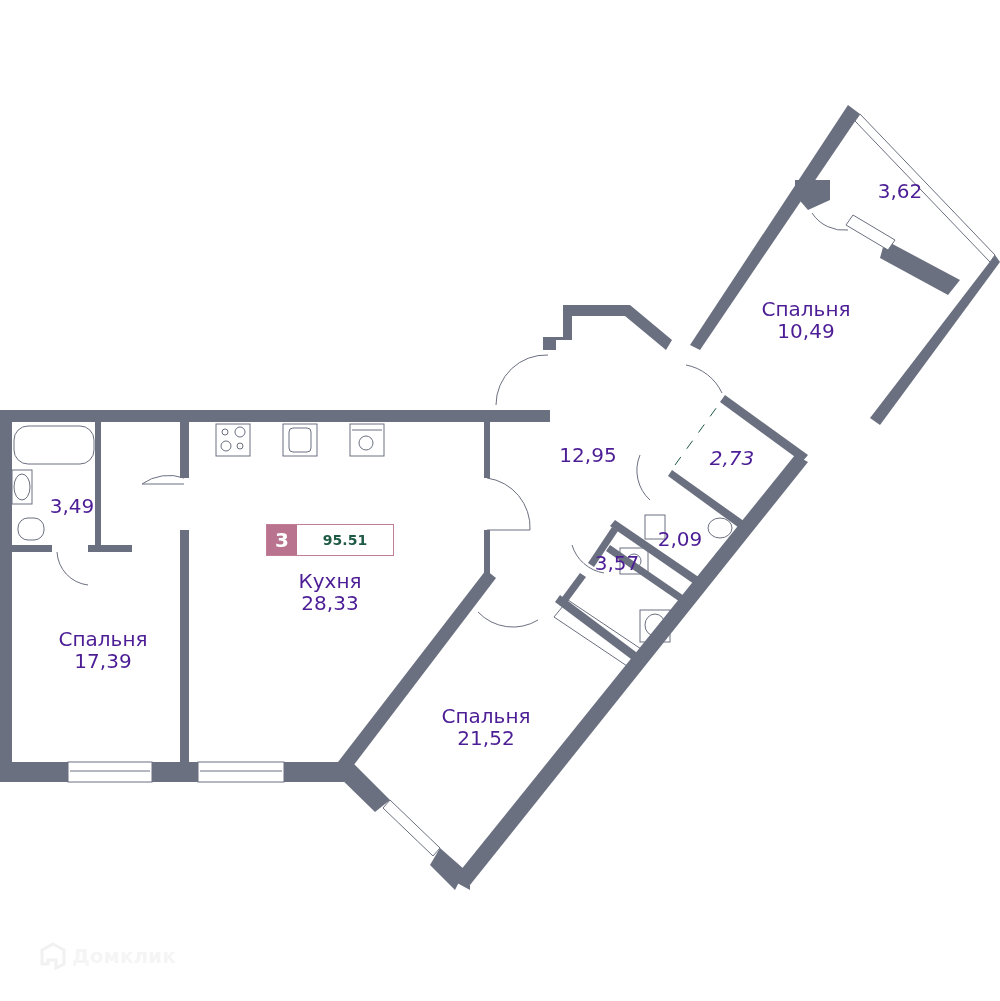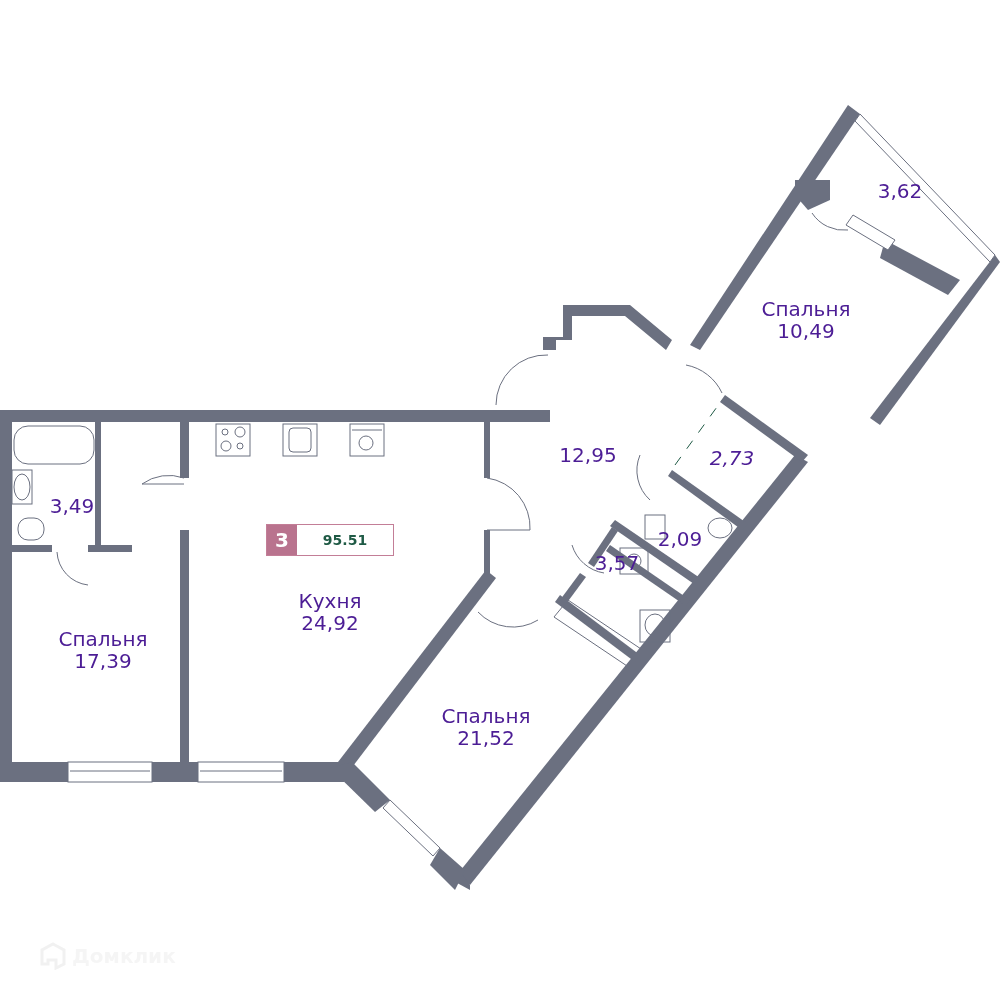--- a/index.html
+++ b/index.html
@@ -109,23 +109,23 @@
     <rect x="620" y="548" width="28" height="26"></rect>
     <circle cx="634" cy="561" r="7"></circle>
   </g>
 </svg>
 
 <div class="badge">
   <div class="rooms">3</div>
   <div class="area">95.51</div>
 </div>
 
-<div class="lbl" style="left:330px;top:570px;margin-top:20px;">
+<div class="lbl" style="left:330px;top:570px;">
   <div>Кухня</div>
-  <div>24,92</div>
+  <div>28,33</div>
 </div>
 <div class="lbl" style="left:103px;top:628px;">
   <div>Спальня</div>
   <div>17,39</div>
 </div>
 <div class="lbl" style="left:486px;top:705px;">
   <div>Спальня</div>
   <div>21,52</div>
 </div>
 <div class="lbl" style="left:806px;top:298px;">

